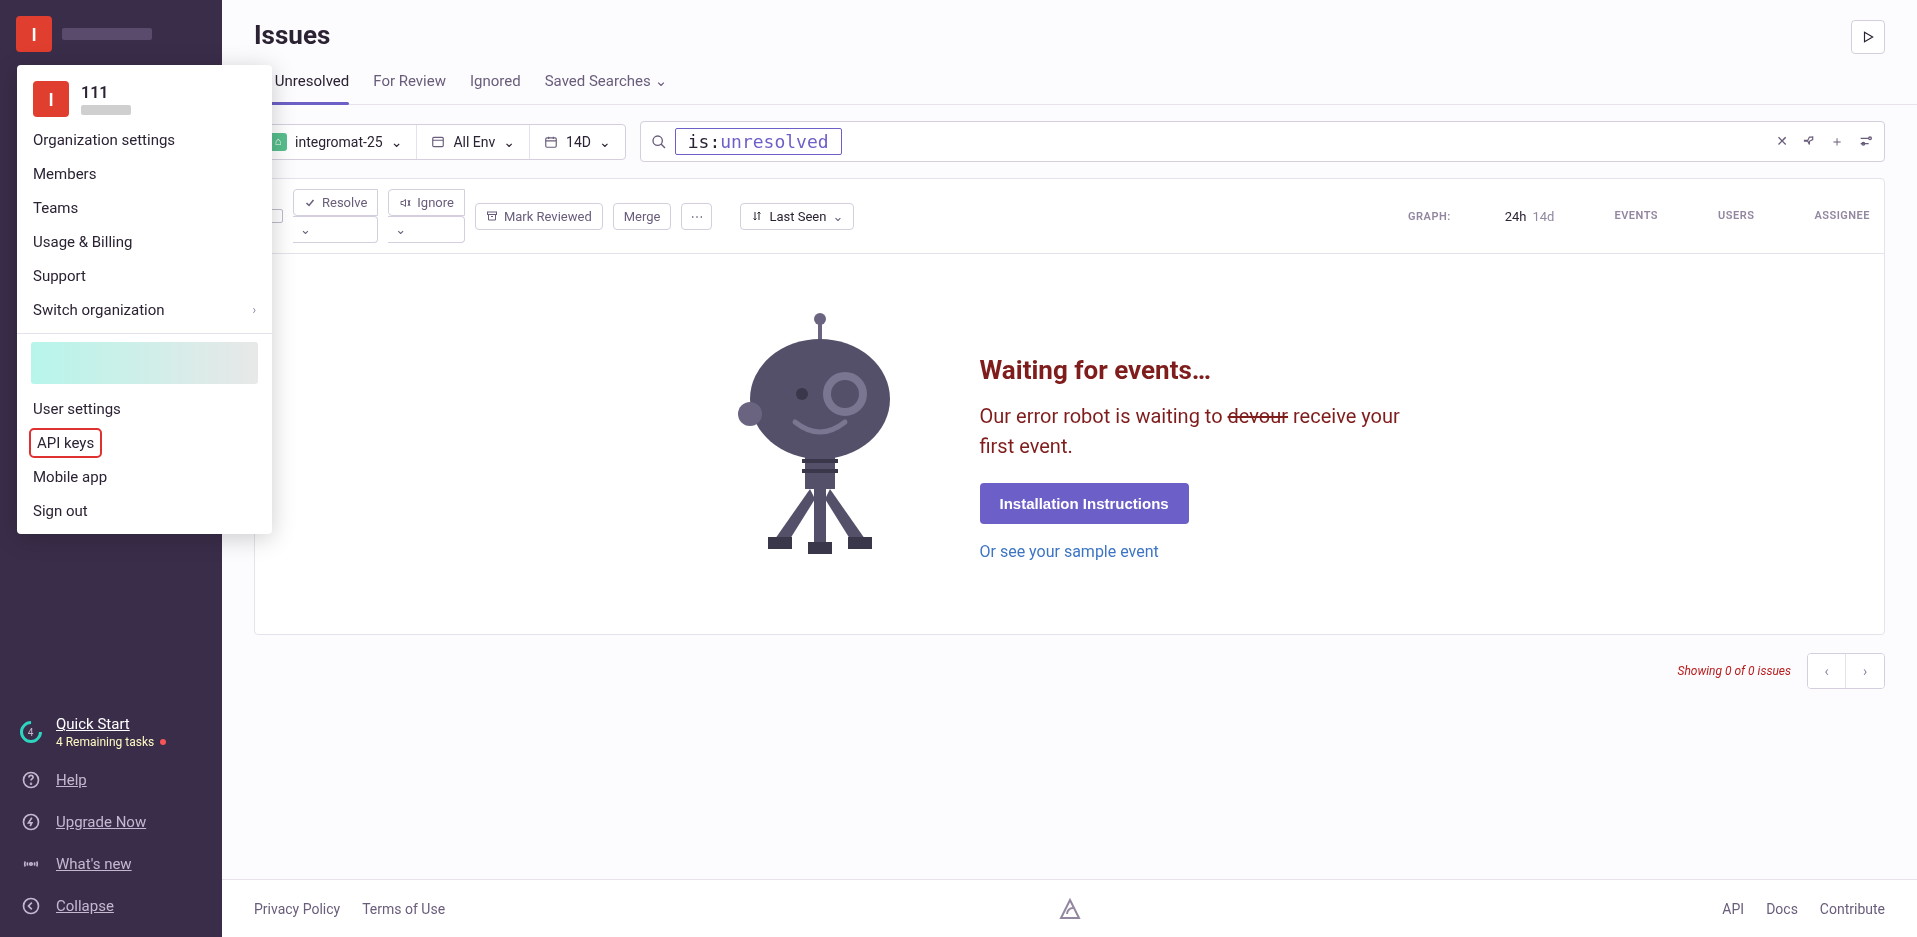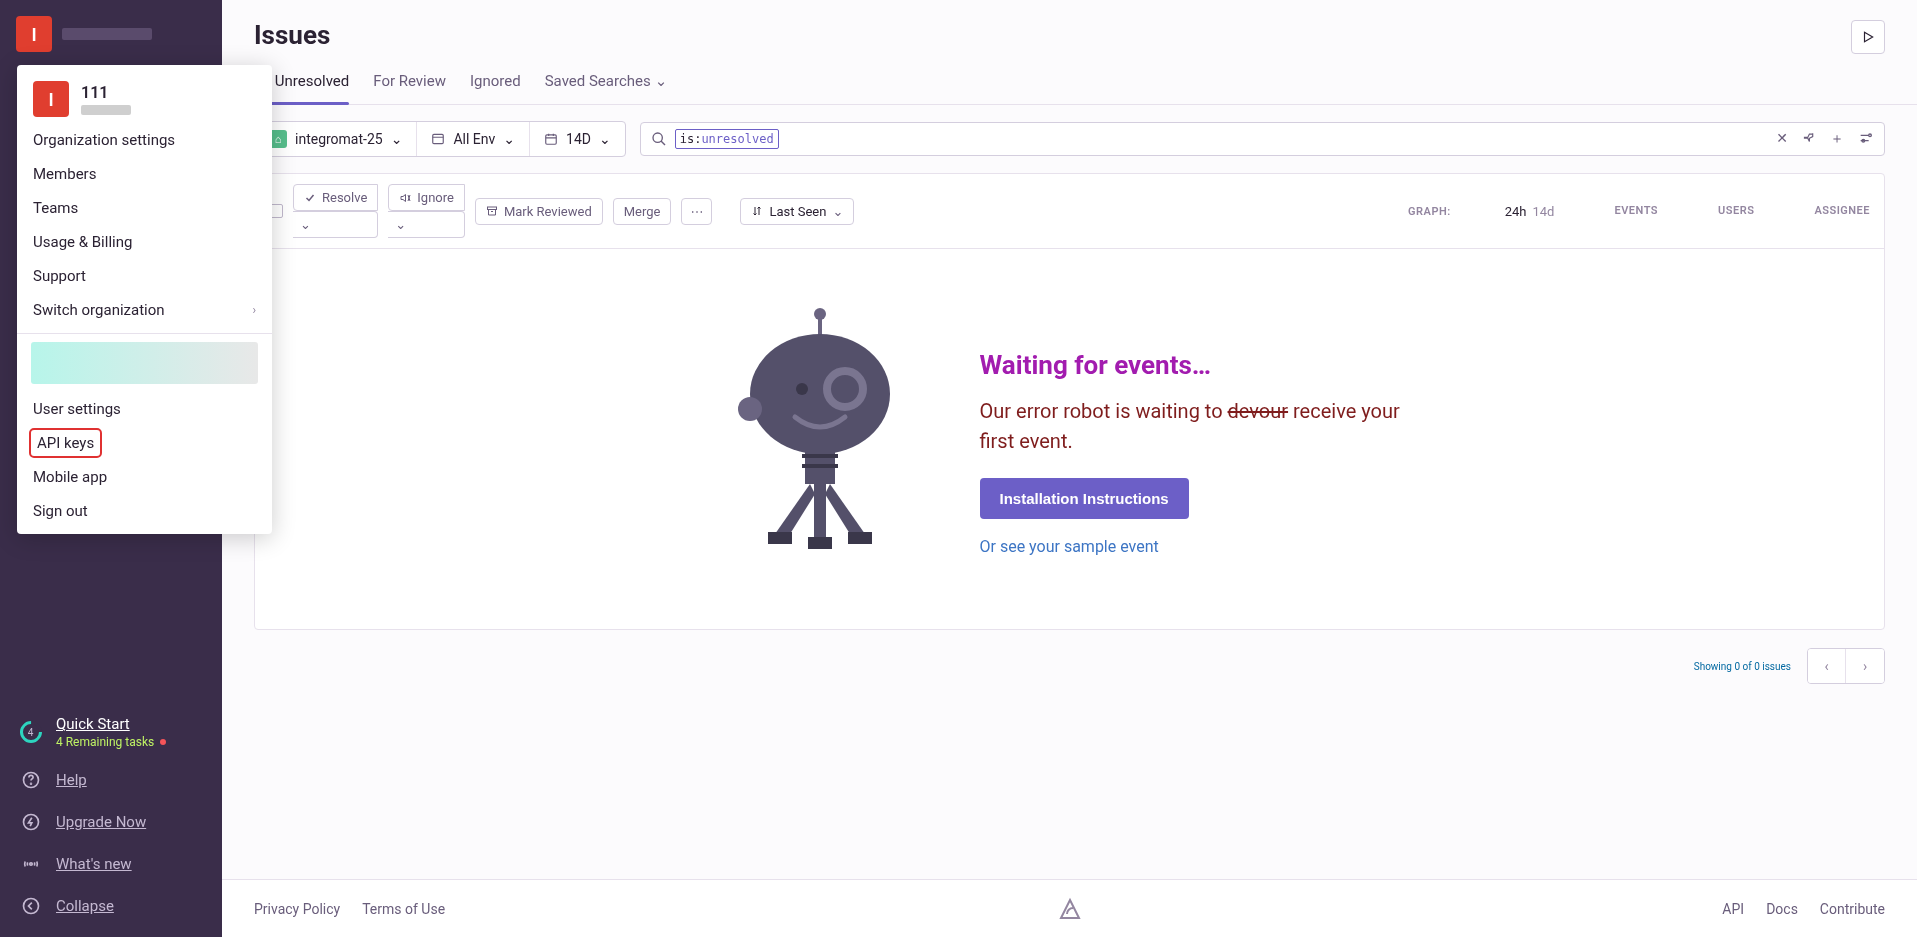--- a/index.html
+++ b/index.html
@@ -11,21 +11,21 @@
 .org-avatar { width: 36px; height: 36px; background: #e03e2f; border-radius: 4px; display: flex; align-items: center; justify-content: center; color: #fff; font-weight: 600; font-size: 18px; }
 .org-name-block { flex: 1; }
 .org-name-placeholder { width: 90px; height: 12px; background: #5a4b6c; border-radius: 2px; }
 
 .sidebar-bottom { position: absolute; bottom: 0; left: 0; right: 0; padding: 10px 0; }
 .sb-item { display: flex; align-items: center; gap: 14px; padding: 10px 20px; color: #c4b8d1; cursor: pointer; }
 .sb-icon { width: 22px; height: 22px; display: flex; align-items: center; justify-content: center; border-radius: 50%; }
 .sb-item.quick-start .sb-icon { border: 3px solid #2dd4bf; border-top-color: #3a2d4a; transform: rotate(45deg); font-size: 10px; color:#c4b8d1;}
 .sb-item.quick-start .sb-icon span { transform: rotate(-45deg); }
 .sb-item .label { font-size: 15px; text-decoration: underline; }
-.sb-item .sub { font-size: 12px; color: #bef264; display:flex; align-items:center; gap:6px; }
+.sb-item .sub { font-size: 12px; color: #fef9c3; display:flex; align-items:center; gap:6px; }
 .dot-red { width: 6px; height: 6px; background: #f55459; border-radius: 50%; display:inline-block;}
 .sb-text { display:flex; flex-direction:column; gap:2px; }
 .qs-label { color: #fff; }
 
 
 .popover { position: absolute; left: 17px; top: 65px; width: 255px; background: #fff; border-radius: 4px; box-shadow: 0 4px 24px rgba(0,0,0,0.2); z-index: 100; padding: 6px 0; }
 .pop-header { display: flex; align-items: center; gap: 12px; padding: 10px 16px 6px; }
 .pop-avatar { width: 36px; height: 36px; background: #e03e2f; border-radius: 4px; display: flex; align-items: center; justify-content: center; color: #fff; font-weight: 600; font-size: 18px; }
 .pop-org-name { font-size: 16px; font-weight: 600; color: #2b2233; }
 .pop-org-slug { width: 50px; height: 10px; background: #cfcfcf; border-radius: 2px; margin-top: 3px; }
@@ -46,21 +46,21 @@
 .tab.active::after { content:""; position:absolute; left:0; right:0; bottom:-1px; height:3px; background:#6c5fc7; border-radius:2px;}
 .tab .chev { margin-left:4px; }
 
 .filter-bar { display: flex; gap: 14px; padding: 16px 32px; align-items:center;}
 .filter-group { display: flex; border: 1px solid #d4cede; border-radius: 4px; background:#fff; overflow:hidden;}
 .filter-seg { display: flex; align-items: center; gap: 8px; padding: 8px 14px; font-size: 14px; color: #2b2233; cursor:pointer; border-right:1px solid #e7e1ec;}
 .filter-seg:last-child { border-right:none;}
 .proj-icon { width:18px; height:18px; background:#57be8c; border-radius:3px; display:flex; align-items:center; justify-content:center; color:#fff; font-size:11px; font-weight:700;}
 .search-wrap { flex:1; display:flex; align-items:center; border:1px solid #d4cede; border-radius:4px; background:#fff; padding:6px 10px; gap:8px;}
 .search-input-wrap { flex:1; }
-.search-token { display:inline-block; padding:2px 4px; border:1px solid #6c5fc7; border-radius:2px; font-family:monospace; font-size:12px;}
+.search-token { display:inline-block; padding:2px 12px; border:1px solid #6c5fc7; border-radius:2px; font-family:monospace; font-size:18px;}
 .search-token .k { color:#2b2233;}
 .search-token .v { color:#6c5fc7;}
 .search-icns { display:flex; gap:14px; color:#695d7b; }
 .search-icn { cursor:pointer; }
 
 .content { padding: 0 32px 24px; }
 .list-card { border:1px solid #e7e1ec; border-radius:4px; background:#fff;}
 .list-header { display:flex; align-items:center; padding:10px 14px; border-bottom:1px solid #e7e1ec; gap:10px;}
 .chk { width:14px; height:14px; border:1px solid #c0b8cc; border-radius:2px; cursor:pointer;}
 .hbtn { display:flex; align-items:center; gap:6px; border:1px solid #d4cede; border-radius:4px; padding:5px 10px; font-size:13px; color:#695d7b; cursor:pointer; background:#fff;}
@@ -71,28 +71,28 @@
 .col-lbl { font-size:11px; letter-spacing:0.5px; color:#9386a0; font-weight:600;}
 .col-graph { display:flex; align-items:center; gap:4px;}
 .col-time { display:flex; gap:6px; font-size:13px;}
 .col-time span { color:#9386a0; cursor:pointer;}
 .col-time span.active { color:#2b2233;}
 .cols-right { display:flex; align-items:flex-start; gap:60px; margin-left:auto;}
 
 .empty-state { display:flex; align-items:center; justify-content:center; gap:60px; padding:50px 30px 70px;}
 .robot { width:200px; height:260px; position:relative;}
 .robot-svg { width:100%; height:100%;}
-.empty-text h2 { font-size:26px; font-weight:700; color:#a21caf; margin-bottom:16px;margin-top:48px;}
+.empty-text h2 { font-size:26px; font-weight:700; color:#7f1d1d; margin-bottom:16px;margin-top:48px;}
 .empty-text p { font-size:20px; color:#7f1d1d; margin-bottom:22px; max-width:440px; line-height:1.5;}
 .strike { text-decoration: line-through;}
 .btn-primary { display:inline-block; background:#6c5fc7; color:#fff; padding:12px 20px; border-radius:4px; font-size:15px; font-weight:700; cursor:pointer; border:none;}
 .link { display:block; margin-top:18px; color:#3d75c4; font-size:16px; cursor:pointer;}
 
 .pager-row { display:flex; justify-content:flex-end; align-items:center; gap:16px; padding:18px 0;}
-.pager-text { font-size:10px; color:#0369a1;}
+.pager-text { font-size:12px; color:#b91c1c;font-style:italic;}
 .pager-btns { display:flex; border:1px solid #d4cede; border-radius:4px; overflow:hidden;}
 .pager-btn { width:38px; height:34px; display:flex; align-items:center; justify-content:center; cursor:pointer; color:#9386a0; background:#fff;}
 .pager-btn:first-child { border-right:1px solid #e7e1ec;}
 
 .footer { position:absolute; bottom:0; left:0; right:0; height:58px; border-top:1px solid #e7e1ec; background:#fff; display:flex; align-items:center; padding:0 32px; justify-content:space-between; font-size:14px; color:#695d7b;}
 .footer-left, .footer-right { display:flex; gap:22px;}
 .footer-logo { position:absolute; left:50%; transform:translateX(-50%); color:#9386a0;}
 .footer a { color:#695d7b; cursor:pointer;}
 
 .chev-r { font-size:12px; color:#9386a0;}

